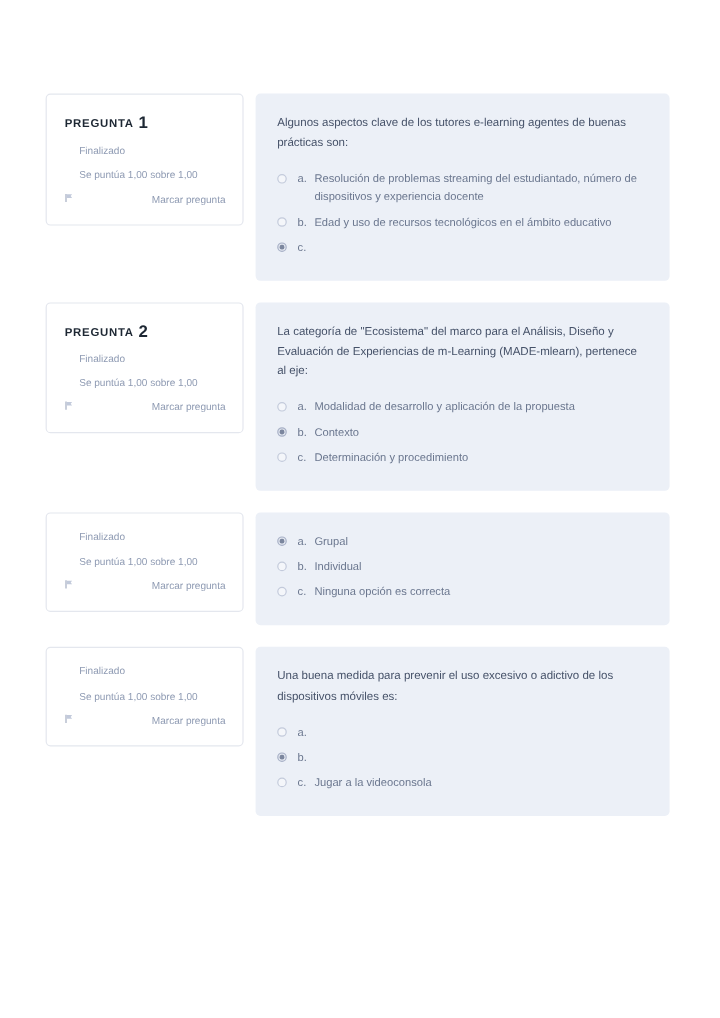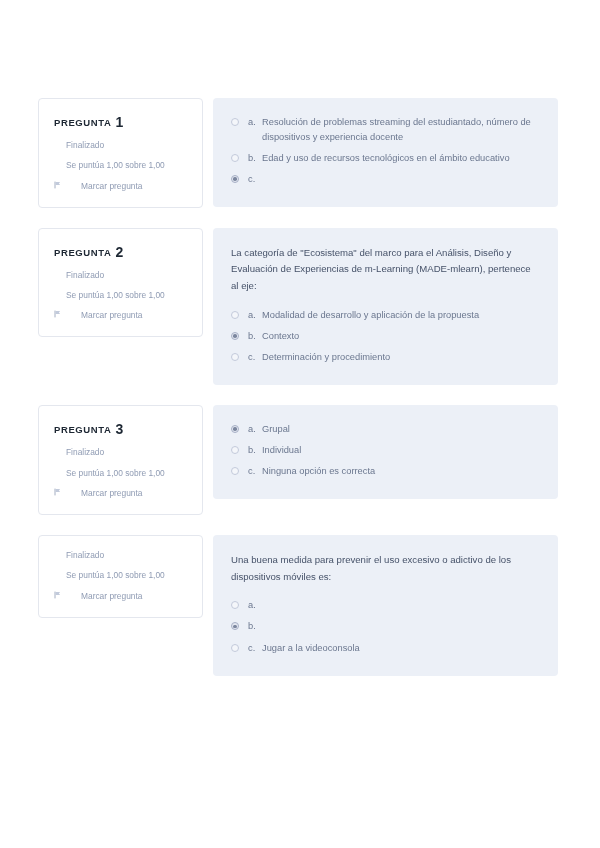--- a/index.html
+++ b/index.html
@@ -24,21 +24,20 @@
     position: absolute;
     left: 0;
     top: 78px;
     width: 600px;
   }
   .q-row {
     display: flex;
     align-items: flex-start;
     width: 567px;
     margin-bottom: 18px;
-    margin-top: 20px;
   }
   
   .info-card {
     width: 165px;
     margin-left: 38px;
     box-sizing: border-box;
     background: #ffffff;
     border: 1px solid #e4e7ee;
     border-radius: 4px;
     padding: 14px 14px 16px 15px;
@@ -69,20 +68,21 @@
     padding-left: 12px;
   }
   .info-line:last-child { margin-bottom: 0; }
   .info-flag {
     display: flex;
     align-items: center;
     gap: 20px;
     font-size: 8.4px;
     color: #8f9bb3;
     white-space: nowrap;
+    justify-content: space-between;
   }
   .flag-icon { display: block; }
 
   
   .q-panel {
     margin-left: 10px;
     width: 345px;
     box-sizing: border-box;
     background: #ecf0f7;
     border-radius: 4px;
@@ -163,20 +163,21 @@
           <svg width="7" height="8" viewBox="0 0 7 8" xmlns="http://www.w3.org/2000/svg">
             <path d="M1 0.6 V7.4" stroke="#9aa5bb" stroke-width="0.9" fill="none"></path>
             <path d="M1.6 0.9 H6.1 L4.9 2.4 L6.1 3.9 H1.6 Z" fill="#c2cadb"></path>
           </svg>
         </span>
         <span>Marcar pregunta</span>
       </div>
     </div>
 
     <div class="q-panel">
+      <p class="q-text">Algunos aspectos clave de los tutores e-learning agentes de buenas prácticas son:</p>
       <ul class="opt-list">
   <li class="opt">
     <span class="radio"></span>
     <span class="opt-letter">a.</span>
     <span class="opt-text">Resolución de problemas streaming del estudiantado, número de dispositivos y experiencia docente</span>
   </li>
 
   <li class="opt">
     <span class="radio"></span>
     <span class="opt-letter">b.</span>
@@ -221,61 +222,20 @@
   <li class="opt">
     <span class="radio checked"></span>
     <span class="opt-letter">b.</span>
     <span class="opt-text">Contexto</span>
   </li>
 
   <li class="opt">
     <span class="radio"></span>
     <span class="opt-letter">c.</span>
     <span class="opt-text">Determinación y procedimiento</span>
-  </li>
-</ul>
-    </div>
-  </div>
-
-  <div class="q-row">
-    <div class="info-card">
-      <div class="info-head">
-        <span>PREGUNTA</span><span class="qnum">3</span>
-      </div>
-      <div class="info-line">Finalizado</div>
-      <div class="info-line">Se puntúa 1,00 sobre 1,00</div>
-      <div class="info-flag">
-        <span class="flag-icon">
-          <svg width="7" height="8" viewBox="0 0 7 8" xmlns="http://www.w3.org/2000/svg">
-            <path d="M1 0.6 V7.4" stroke="#9aa5bb" stroke-width="0.9" fill="none"></path>
-            <path d="M1.6 0.9 H6.1 L4.9 2.4 L6.1 3.9 H1.6 Z" fill="#c2cadb"></path>
-          </svg>
-        </span>
-        <span>Marcar pregunta</span>
-      </div>
-    </div>
-
-    <div class="q-panel">
-      <ul class="opt-list">
-  <li class="opt">
-    <span class="radio checked"></span>
-    <span class="opt-letter">a.</span>
-    <span class="opt-text">Grupal</span>
-  </li>
-
-  <li class="opt">
-    <span class="radio"></span>
-    <span class="opt-letter">b.</span>
-    <span class="opt-text">Individual</span>
-  </li>
-
-  <li class="opt">
-    <span class="radio"></span>
-    <span class="opt-letter">c.</span>
-    <span class="opt-text">Ninguna opción es correcta</span>
   </li>
 </ul>
     </div>
   </div>
 
   <div class="q-row">
     <div class="info-card">
       <div class="info-line">Finalizado</div>
       <div class="info-line">Se puntúa 1,00 sobre 1,00</div>
       <div class="info-flag">
@@ -283,20 +243,58 @@
           <svg width="7" height="8" viewBox="0 0 7 8" xmlns="http://www.w3.org/2000/svg">
             <path d="M1 0.6 V7.4" stroke="#9aa5bb" stroke-width="0.9" fill="none"></path>
             <path d="M1.6 0.9 H6.1 L4.9 2.4 L6.1 3.9 H1.6 Z" fill="#c2cadb"></path>
           </svg>
         </span>
         <span>Marcar pregunta</span>
       </div>
     </div>
 
     <div class="q-panel">
+      <ul class="opt-list">
+  <li class="opt">
+    <span class="radio checked"></span>
+    <span class="opt-letter">a.</span>
+    <span class="opt-text">Grupal</span>
+  </li>
+
+  <li class="opt">
+    <span class="radio"></span>
+    <span class="opt-letter">b.</span>
+    <span class="opt-text">Individual</span>
+  </li>
+
+  <li class="opt">
+    <span class="radio"></span>
+    <span class="opt-letter">c.</span>
+    <span class="opt-text">Ninguna opción es correcta</span>
+  </li>
+</ul>
+    </div>
+  </div>
+
+  <div class="q-row">
+    <div class="info-card">
+      <div class="info-line">Finalizado</div>
+      <div class="info-line">Se puntúa 1,00 sobre 1,00</div>
+      <div class="info-flag">
+        <span class="flag-icon">
+          <svg width="7" height="8" viewBox="0 0 7 8" xmlns="http://www.w3.org/2000/svg">
+            <path d="M1 0.6 V7.4" stroke="#9aa5bb" stroke-width="0.9" fill="none"></path>
+            <path d="M1.6 0.9 H6.1 L4.9 2.4 L6.1 3.9 H1.6 Z" fill="#c2cadb"></path>
+          </svg>
+        </span>
+        <span>Marcar pregunta</span>
+      </div>
+    </div>
+
+    <div class="q-panel">
       <p class="q-text">Una buena medida para prevenir el uso excesivo o adictivo de los dispositivos móviles es:</p>
       <ul class="opt-list">
   <li class="opt">
     <span class="radio"></span>
     <span class="opt-letter">a.</span>
   </li>
 
   <li class="opt">
     <span class="radio checked"></span>
     <span class="opt-letter">b.</span>

